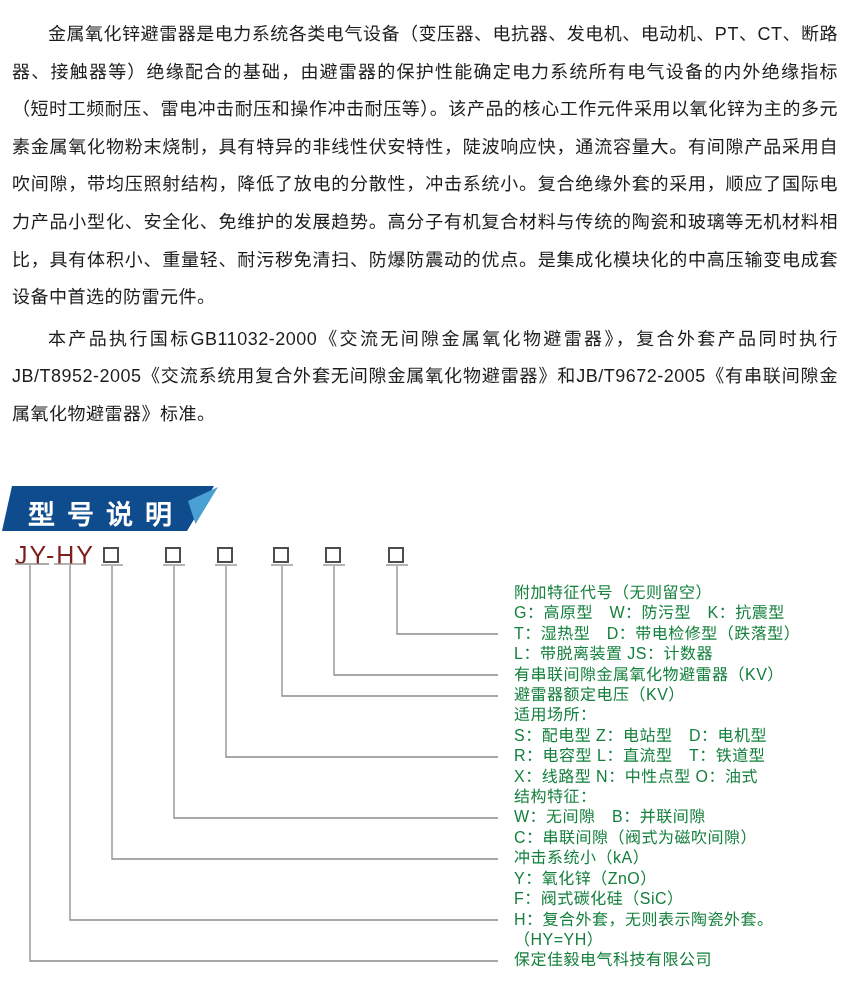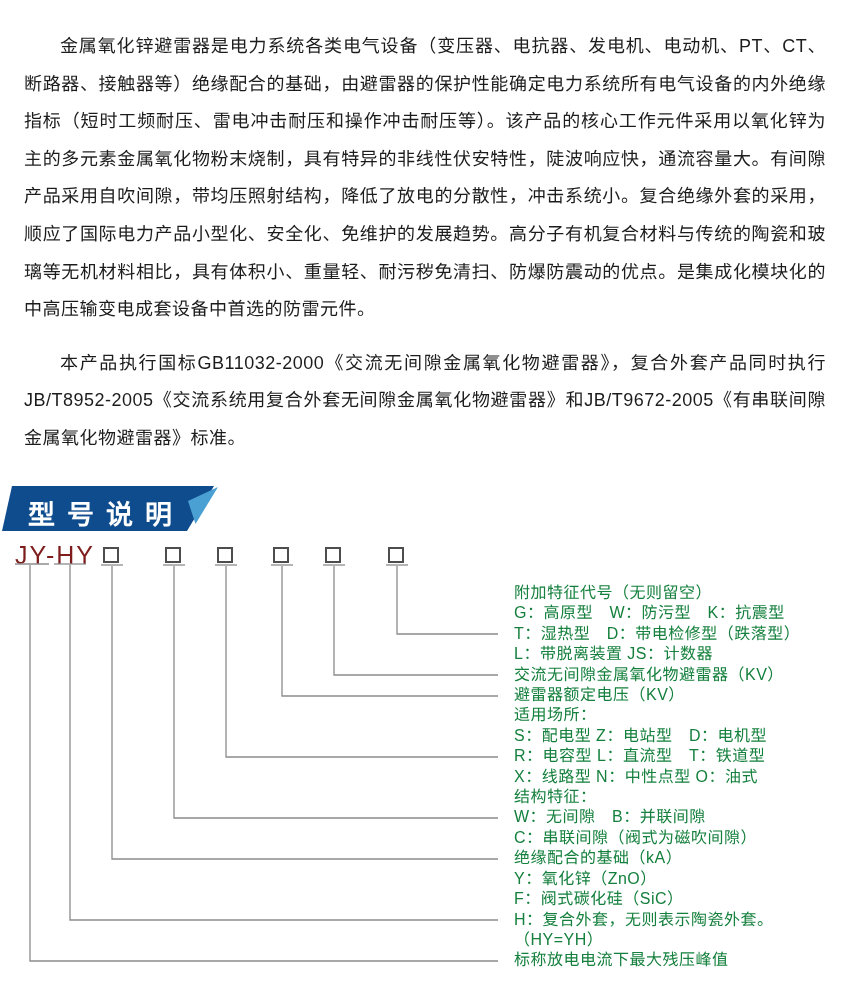--- a/index.html
+++ b/index.html
@@ -8,21 +8,21 @@
   .page {
     position:relative; width:850px; height:983px; background:#ffffff;
     overflow:hidden; color:#1f1f1f;
   }
   
   .intro {
     position:absolute; left:8px; top:12px; width:834px;
     font-size:18px; line-height:37.6px; text-align:justify;
     color:#1c1c1c; letter-spacing:0.5px;
   }
-  .intro p { text-indent:2em; margin:16px; }
+  .intro p { text-indent:2em; margin:4px; }
   
   .banner { position:absolute; left:2px; top:486px; width:216px; height:45px;text-align:right; }
   .banner-shape {
     position:absolute; left:0; top:0; width:216px; height:45px;
     background:#0f4c8e;
     clip-path:polygon(10px 0, 212px 0, 185px 45px, 0 45px);
   }
   .banner-fold {
     position:absolute; left:186px; top:1px; width:30px; height:37px;
     background:#4aa0d2;
@@ -96,30 +96,30 @@
     <path d="M112 26 V319 H498"></path>
     <path d="M70 25 V380 H498"></path>
     <path d="M30 25 V421 H498"></path>
   </svg>
 
   <div class="legend">
     <div>附加特征代号（无则留空）</div>
     <div>G：高原型　W：防污型　K：抗震型</div>
     <div>T：湿热型　D：带电检修型（跌落型）</div>
     <div>L：带脱离装置 JS：计数器</div>
-    <div>交流无间隙金属氧化物避雷器（KV）</div>
+    <div>有串联间隙金属氧化物避雷器（KV）</div>
     <div>避雷器额定电压（KV）</div>
     <div>适用场所：</div>
     <div>S：配电型 Z：电站型　D：电机型</div>
     <div>R：电容型 L：直流型　T：铁道型</div>
     <div>X：线路型 N：中性点型 O：油式</div>
     <div>结构特征：</div>
     <div>W：无间隙　B：并联间隙</div>
     <div>C：串联间隙（阀式为磁吹间隙）</div>
-    <div>绝缘配合的基础（kA）</div>
+    <div>冲击系统小（kA）</div>
     <div>Y：氧化锌（ZnO）</div>
     <div>F：阀式碳化硅（SiC）</div>
     <div>H：复合外套，无则表示陶瓷外套。</div>
     <div>（HY=YH）</div>
-    <div>标称放电电流下最大残压峰值</div>
+    <div>保定佳毅电气科技有限公司</div>
   </div>
 
 </div>
 
 </body></html>

